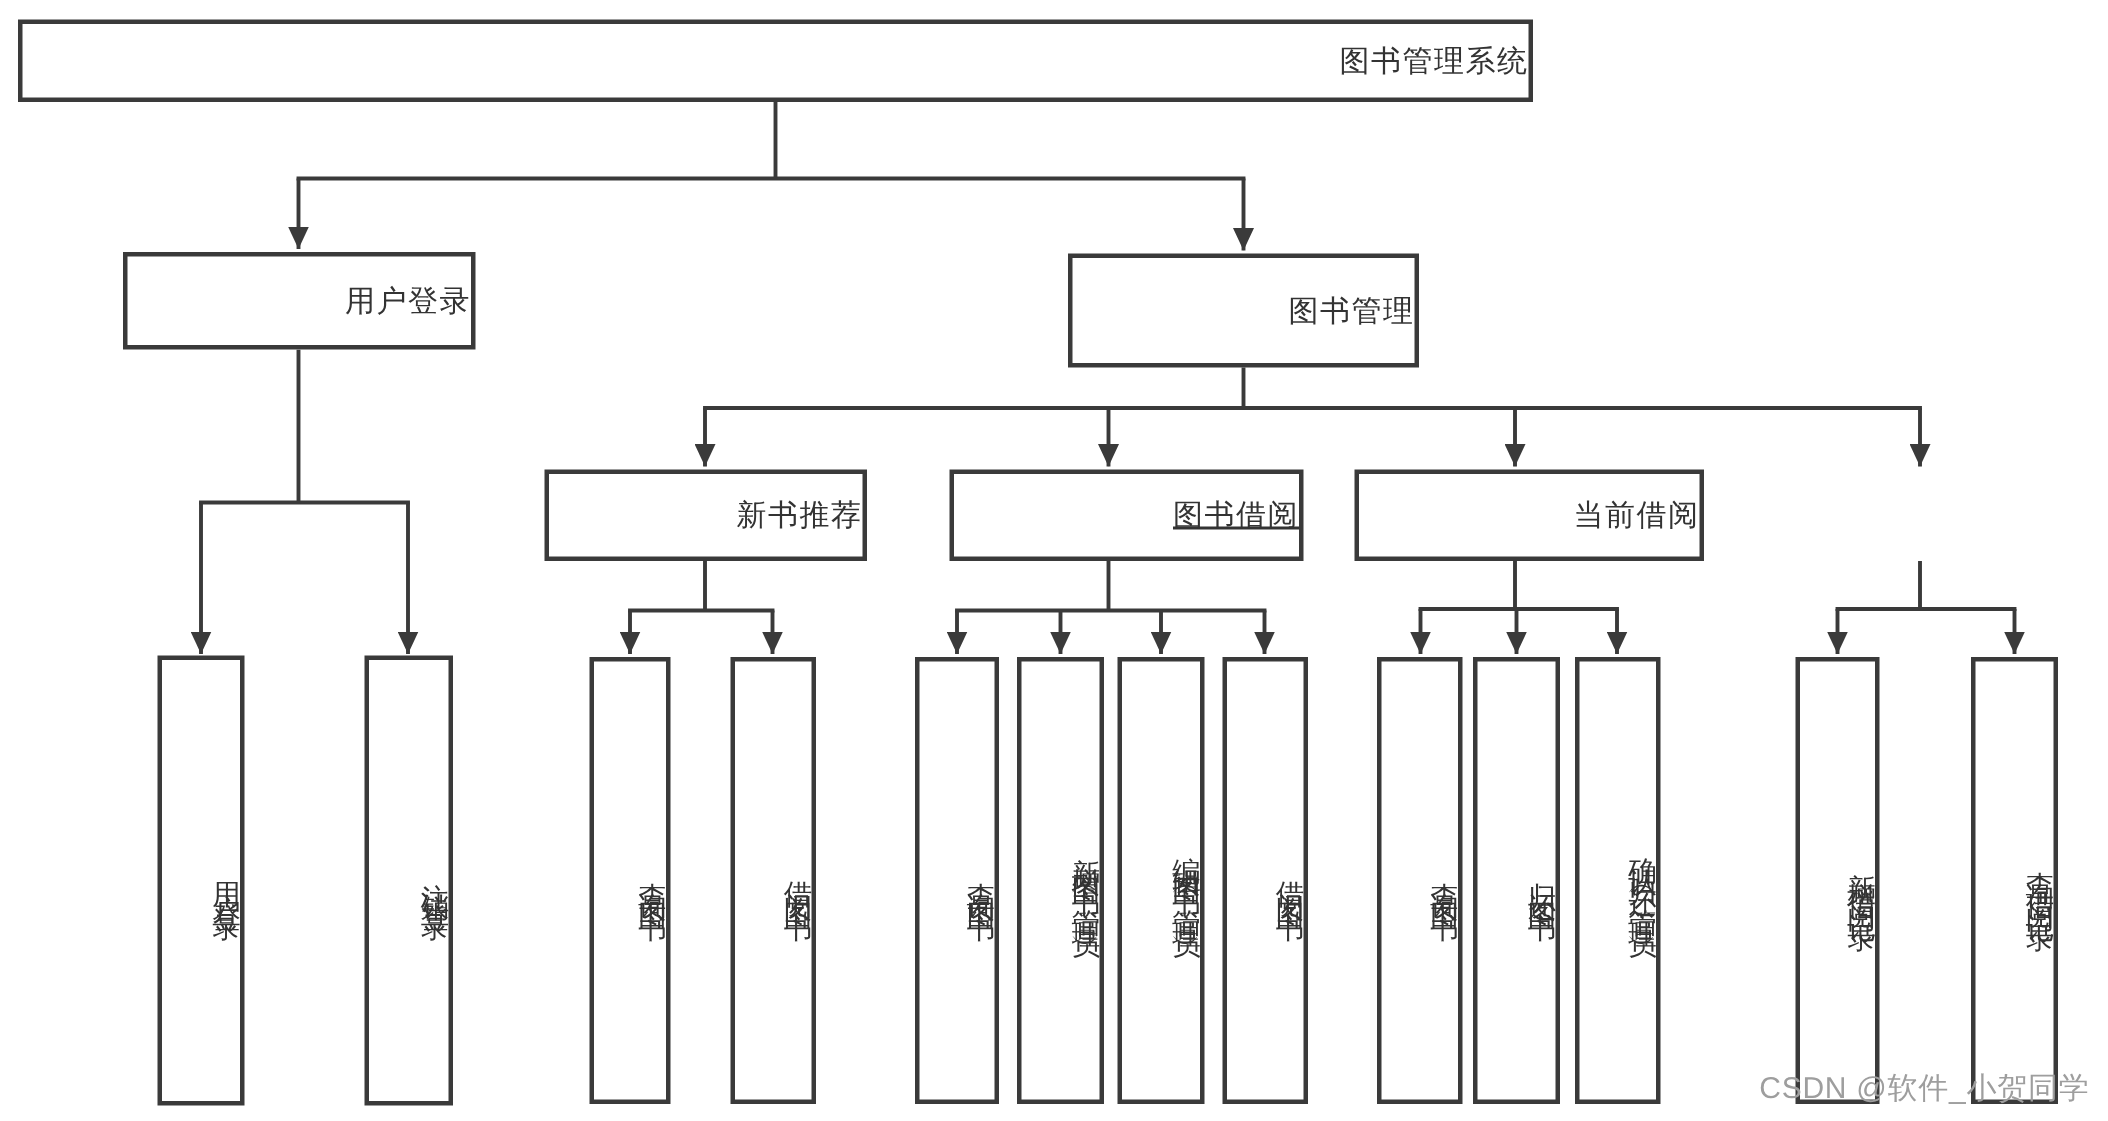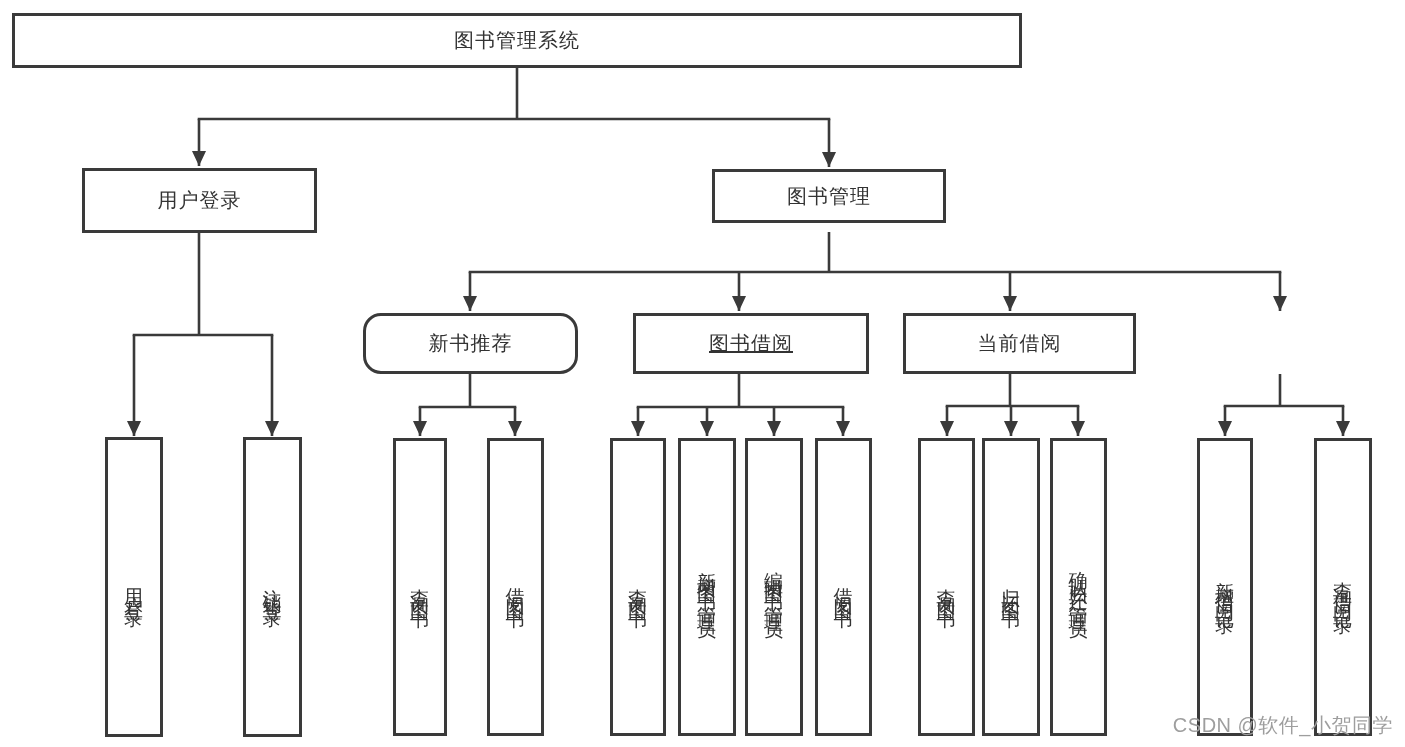--- a/index.html
+++ b/index.html
@@ -26,21 +26,21 @@
     stroke: #3a3a3a;
     stroke-width: 2.6;
   }
   .node {
     position: absolute;
     box-sizing: border-box;
     background: #ffffff;
     border: 3px solid #3a3a3a;
     display: flex;
     align-items: center;
-    justify-content: center;
+    justify-content: flex-end;
     color: #333333;
     z-index: 1;
   }
   .hnode {
     font-size: 20px;
     letter-spacing: 1px;
     white-space: nowrap;
   }
   .leaf {
     z-index: 1;
@@ -118,25 +118,25 @@
     <path class="ln" d="M1343,406 V436" marker-end="url(#arrow)"></path>
   </svg>
 
   <div class="node hnode" style="left:12px; top:13px; width:1010px; height:55px;">
     <span>图书管理系统</span>
   </div>
 
   <div class="node hnode" style="left:82px; top:168px; width:235px; height:65px;">
     <span>用户登录</span>
   </div>
-  <div class="node hnode" style="left:712px; top:169px; width:234px; height:54px;">
+  <div class="node hnode" style="left:712px; top:169px; width:234px; height:76px;">
     <span>图书管理</span>
   </div>
 
-  <div class="node hnode" style="left:363px; top:313px; width:215px; height:61px;border-radius:18px;">
+  <div class="node hnode" style="left:363px; top:313px; width:215px; height:61px;">
     <span>新书推荐</span>
   </div>
   <div class="node hnode" style="left:633px; top:313px; width:236px; height:61px;text-decoration:underline;">
     <span>图书借阅</span>
   </div>
   <div class="node hnode" style="left:903px; top:313px; width:233px; height:61px;">
     <span>当前借阅</span>
   </div>
 
   <div class="node leaf" style="left:105px; top:437px; width:58px; height:300px;">

